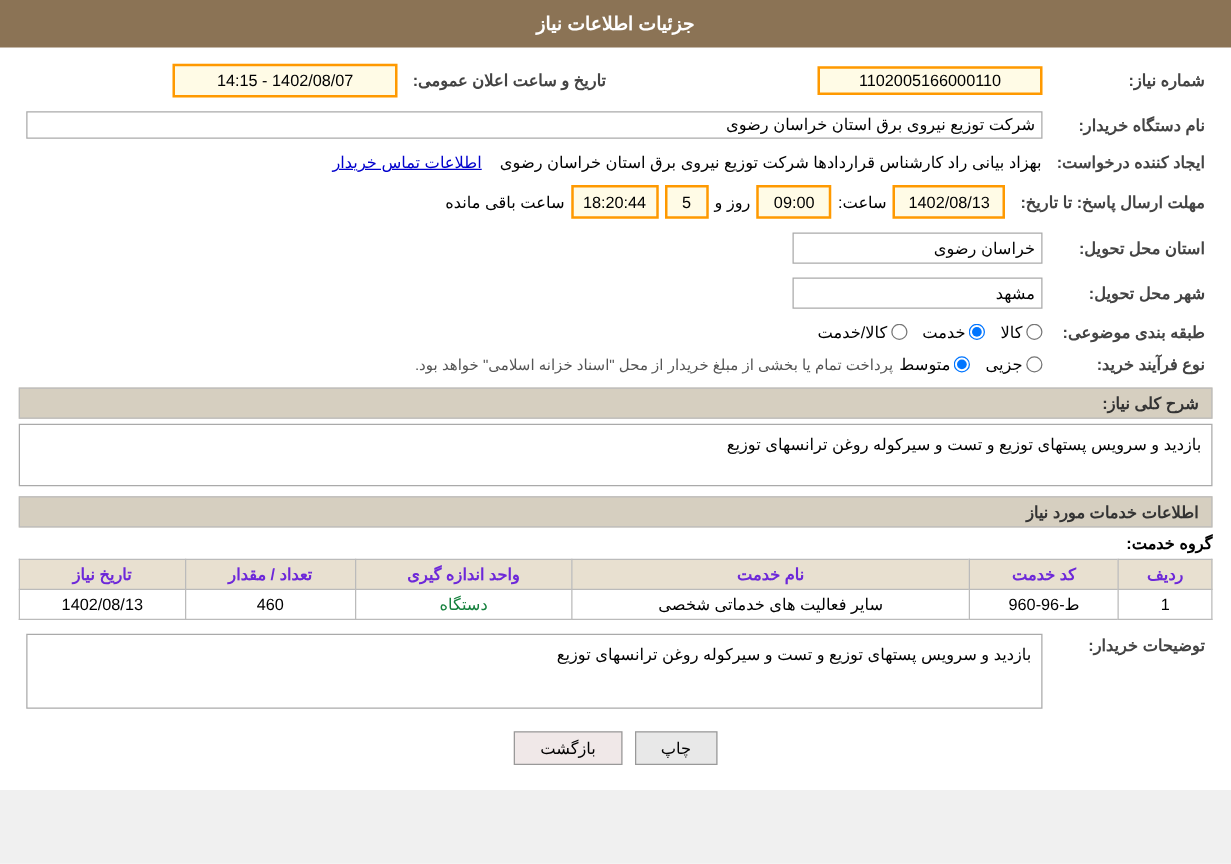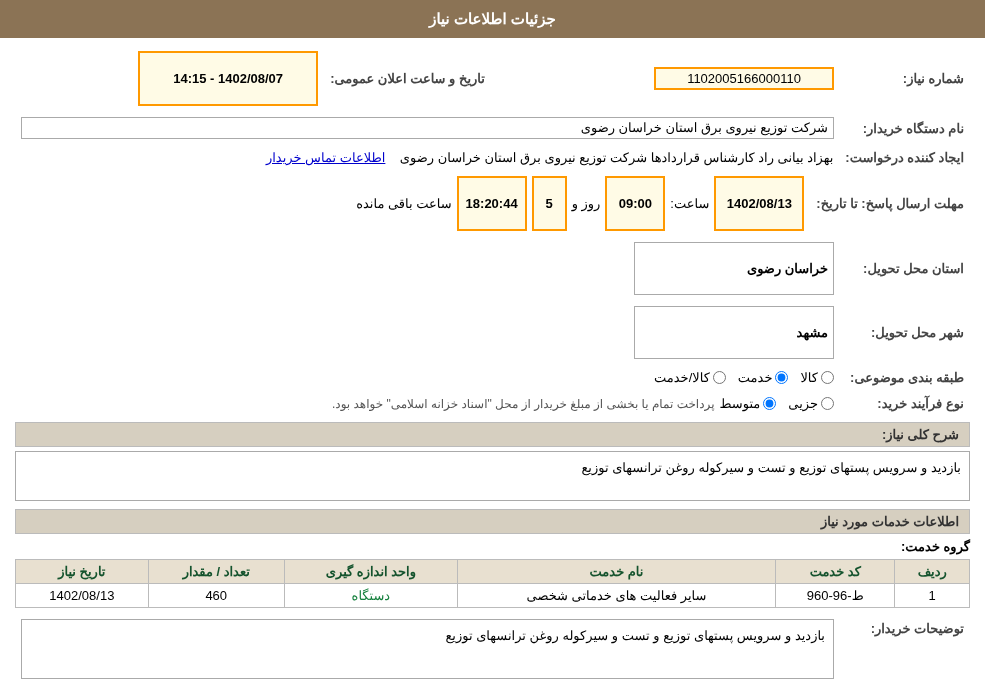--- a/index.html
+++ b/index.html
@@ -41,24 +41,23 @@
       white-space: nowrap;
       text-align: right;
       width: 130px;
     }
     .value-cell {
       text-align: right;
     }
     .input-box {
       border: 1px solid #aaa;
       background: #fff;
-      padding: 18px 5px;
+      padding: 4px 5px;
       min-height: 22px;
       display: inline-block;
-      font-weight: bold;
     }
     .input-box-full {
       border: 1px solid #aaa;
       background: #fff;
       padding: 2px 5px;
       min-height: 22px;
       width: 100%;
       margin-left: 38px;
     }
     .highlight-box {
@@ -93,21 +92,21 @@
       width: 100%;
       border-collapse: collapse;
       margin: 5px 0;
     }
     .data-table th {
       background: #e8e0d0;
       border: 1px solid #bbb;
       padding: 4px 8px;
       text-align: center;
       font-weight: bold;
-      color: #14532d;
+      color: #6d28d9;
     }
     .data-table td {
       border: 1px solid #bbb;
       padding: 4px 8px;
       text-align: center;
     }
     .data-table tr:nth-child(even) {
       background: #f9f9f9;
     }
     .red-text { color: #15803d; }

